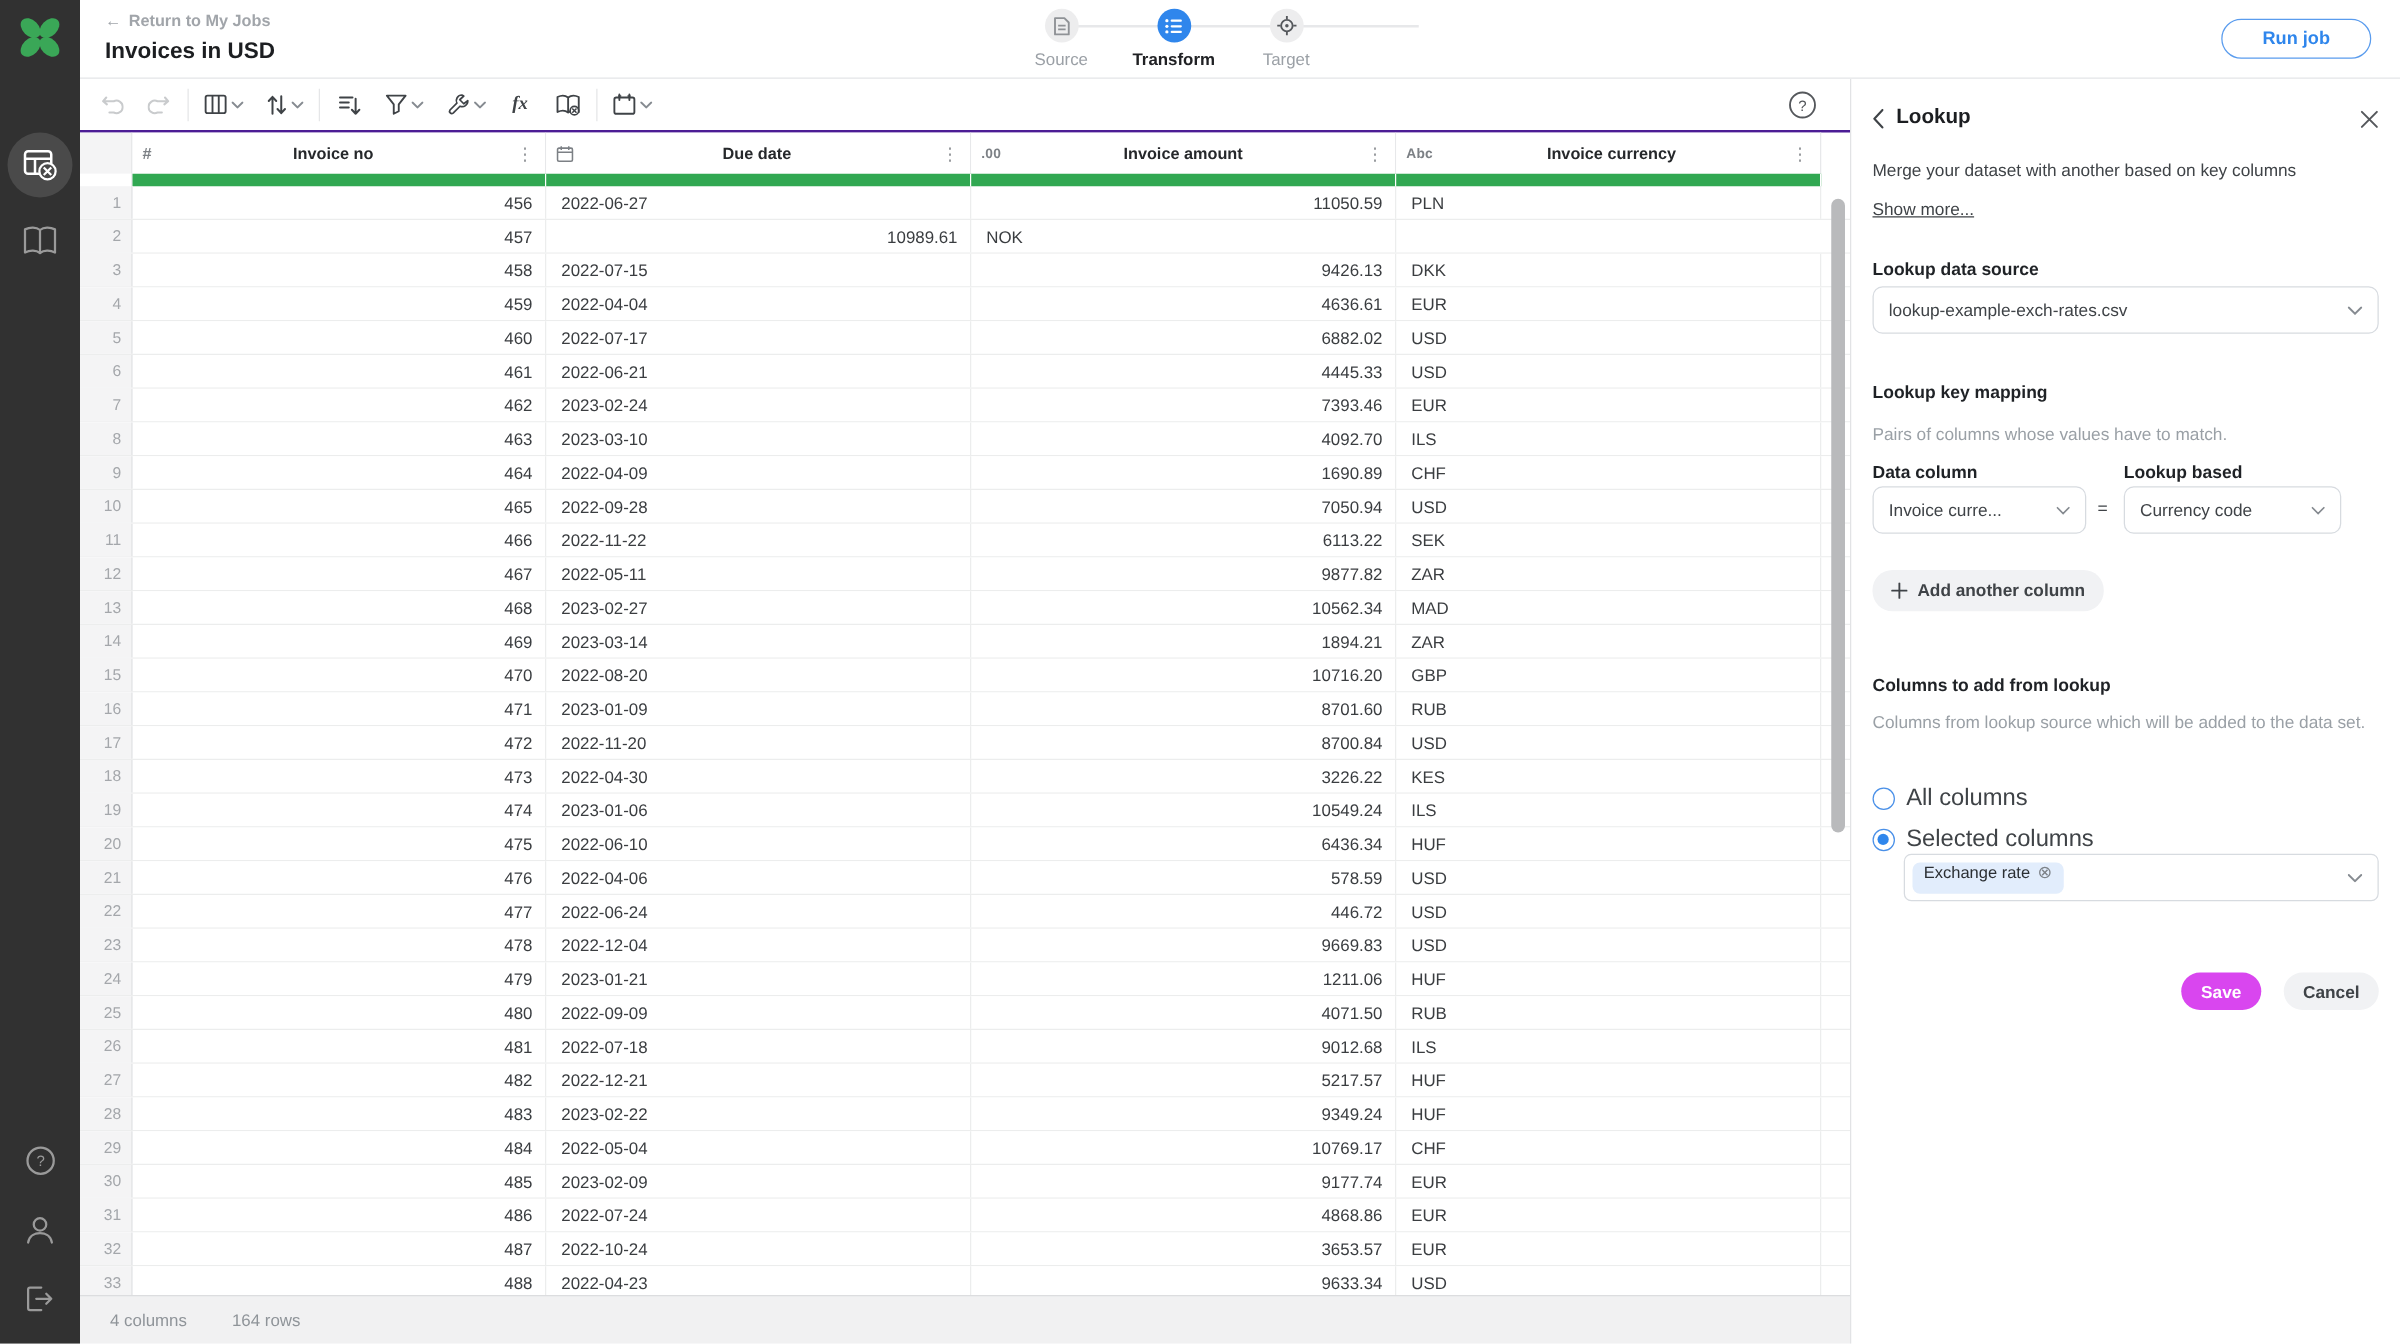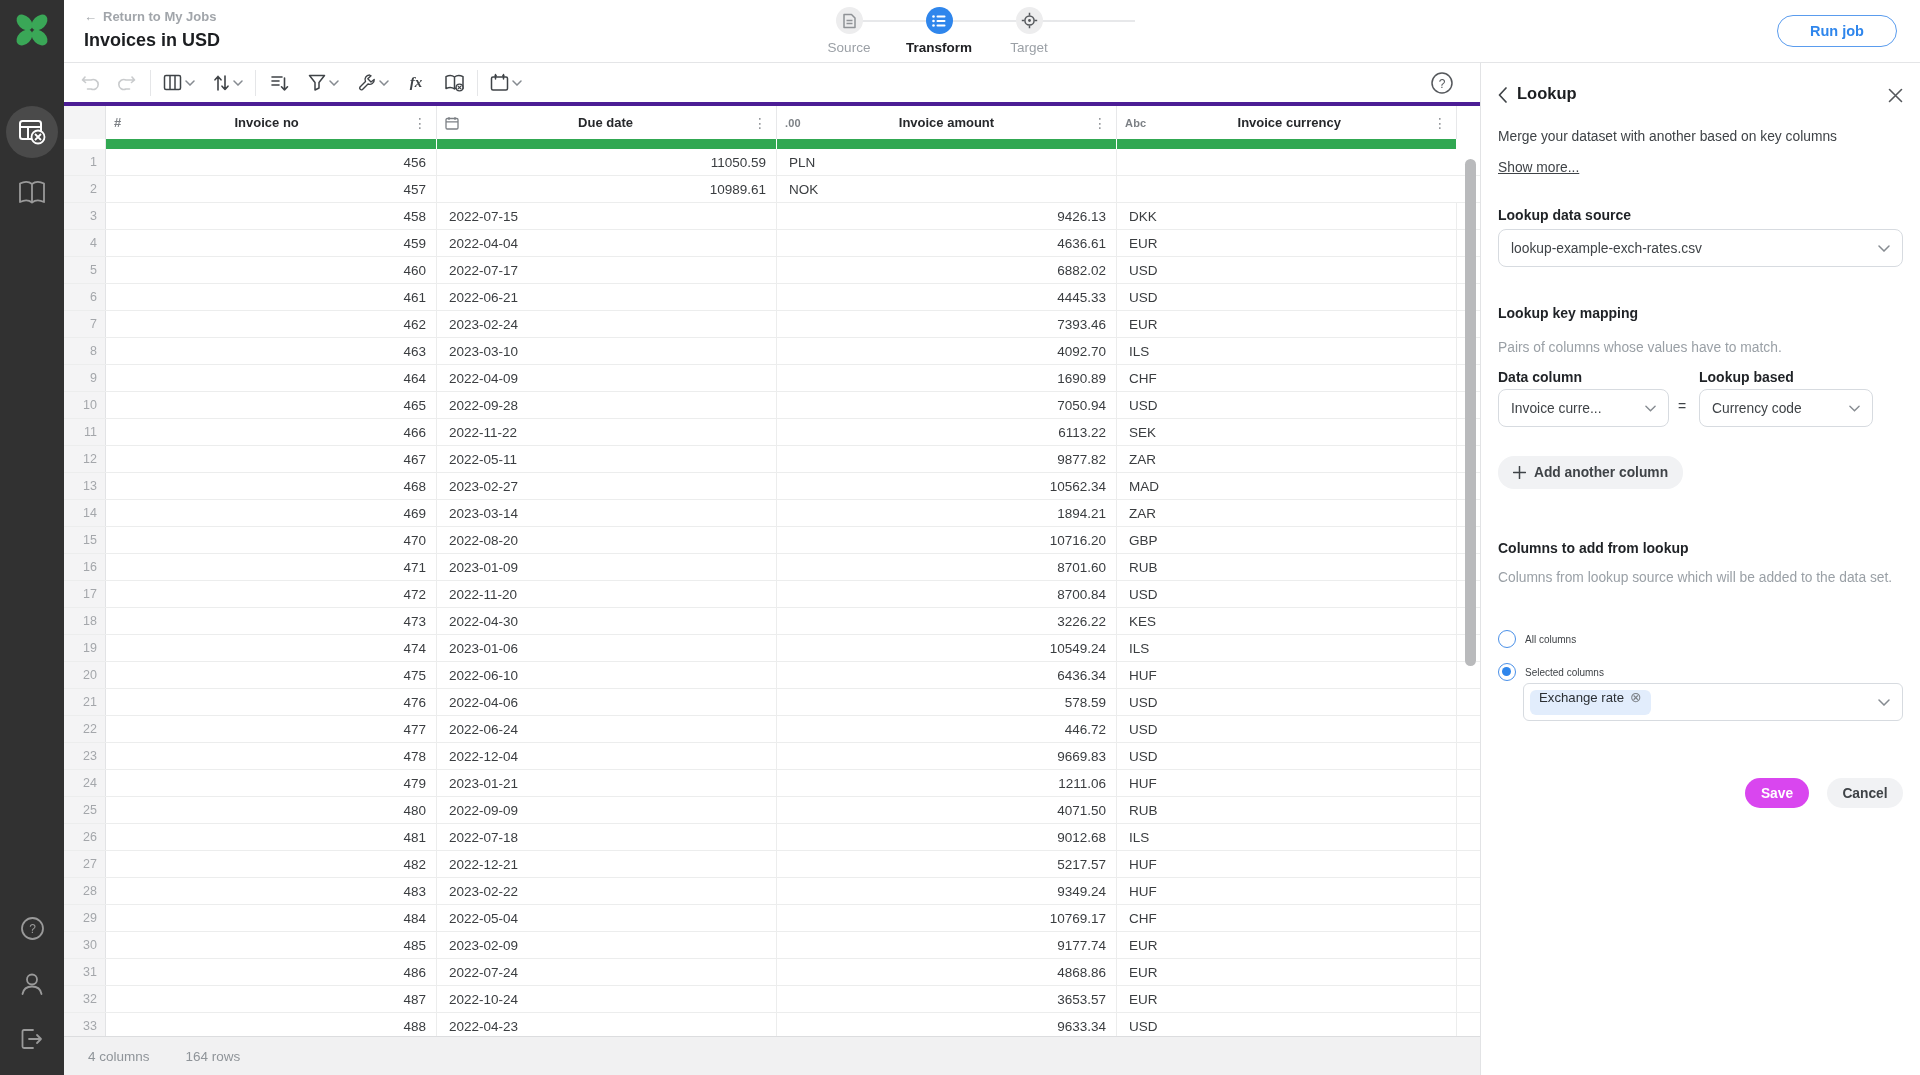--- a/index.html
+++ b/index.html
@@ -24,21 +24,21 @@
   .step { position:relative; width:90px; display:flex; flex-direction:column; align-items:center; z-index:1; }
   .step-circle { width:27px; height:27px; border-radius:50%; background:#ededee; display:flex; align-items:center; justify-content:center; }
   .step-circle.active { background:#2f86ec; }
   .step-label { margin-top:6px; font-size:13.5px; color:#9ba0a6; }
   .step-label.active { color:#202124; font-weight:bold; }
   .runjob { position:absolute; right:23px; top:15px; width:120px; height:32px; border:1.5px solid #5a9cee; border-radius:16px; background:#fff; color:#2f86ec; font-weight:bold; font-size:14.5px; display:flex; align-items:center; justify-content:center; cursor:pointer; }
 
   
   .workspace { position:absolute; left:64px; top:63px; width:1416px; bottom:0; background:#fff; }
 
-  .toolbar { position:absolute; left:0; right:0; top:0; height:43px; border-bottom:4px solid #4c1d95; display:flex; align-items:center; padding-left:10px; }
+  .toolbar { position:absolute; left:0; right:0; top:0; height:43px; border-bottom:2px solid #4c1d95; display:flex; align-items:center; padding-left:10px; }
   .tbtn { height:32px; min-width:30px; padding:0 4px; display:flex; align-items:center; justify-content:center; gap:3px; cursor:pointer; border-radius:4px; color:#3f4347; }
   .tbtn.disabled { color:#c9cbcd; cursor:default; }
   .tdiv { width:1px; height:26px; background:#e5e6e8; margin:0 8px; }
   .fx { font-size:15px; font-style:italic; font-weight:bold; font-family:"Liberation Serif","DejaVu Serif",serif; }
   .help-btn { margin-left:auto; margin-right:26px; width:24px; height:24px; border-radius:50%; cursor:pointer; }
 
   
   .grid { position:absolute; left:0; top:43px; right:0; bottom:39px; overflow:hidden; }
   .ghead { display:flex; height:33px; border-bottom:0; }
   .hcell { display:flex; align-items:center; border-right:1px solid #e7e8ea; background:#fff; padding:0 8px; }
@@ -71,21 +71,21 @@
   .p-desc { top:64px; font-size:13.8px; color:#3f4347; line-height:20px; }
   .p-more { top:97px; font-size:13.8px; color:#3f4347; text-decoration:underline; cursor:pointer; width:fit-content; }
   .p-label { font-size:14px; font-weight:bold; color:#1f2226; }
   .p-hint { font-size:13.8px; color:#9aa0a6; line-height:21px; }
   .selectbox { height:38px; border:1px solid #d7dbe0; border-radius:8px; background:#fff; display:flex; align-items:center; padding:0 12px; font-size:13.8px; color:#3f4347; cursor:pointer; }
   .selectbox .chev { margin-left:auto; }
   .pill-btn { background:#f1f2f4; border-radius:16px; height:33px; display:flex; align-items:center; justify-content:center; gap:8px; font-size:13.8px; font-weight:bold; color:#3f4347; cursor:pointer; }
   .radio-row { display:flex; align-items:center; gap:9px; height:20px; cursor:pointer; }
   .radio { width:18px; height:18px; border-radius:50%; border:1.5px solid #4a90e8; background:#fff; position:relative; flex:none; }
   .radio.checked::after { content:""; position:absolute; left:3px; top:3px; width:9px; height:9px; border-radius:50%; background:#2f86ec; }
-  .radio-label { font-size:10px; color:#3f4347; }
+  .radio-label { font-size:19px; color:#3f4347; }
   .mselect { height:38px; border:1px solid #d7dbe0; border-radius:6px; display:flex; align-items:center; padding:0 12px 0 6px; cursor:pointer; }
   .tag { background:#e2edfc; border-radius:6px; height:25px; display:flex; align-items:flex-start; gap:6px; padding:0 9px; font-size:13.2px; color:#2b2f33; }
   .tag-x { color:#7d8288; font-size:14px; cursor:pointer; line-height:1; }
   .btn-row { top:715px; display:flex; justify-content:flex-end; gap:18px; }
   .btn-save { width:64px; height:30px; border-radius:15px; background:#d946ef; color:#fff; font-size:13.8px; font-weight:bold; display:flex; align-items:center; justify-content:center; cursor:pointer; }
   .btn-cancel { width:76px; height:30px; border-radius:15px; background:#f1f2f4; color:#3f4347; font-size:13.8px; font-weight:bold; display:flex; align-items:center; justify-content:center; cursor:pointer; }
 </style>
 </head>
 <body>
 
@@ -299,20 +299,21 @@
       <div class="gseg empty w0"></div>
       <div class="gseg w1"></div>
       <div class="gseg w2"></div>
       <div class="gseg w3"></div>
       <div class="gseg w4"></div>
     </div>
     <div>
         <div class="trow">
           <div class="cell rownum w0">1</div>
           <div class="cell w1 al-right">456</div>
+          <div class="cell w2 al-left">2022-06-27</div>
           <div class="cell w3 al-right">11050.59</div>
           <div class="cell w4 al-left">PLN</div>
         </div>
         <div class="trow">
           <div class="cell rownum w0">2</div>
           <div class="cell w1 al-right">457</div>
           <div class="cell w3 al-right">10989.61</div>
           <div class="cell w4 al-left">NOK</div>
         </div>
         <div class="trow">

